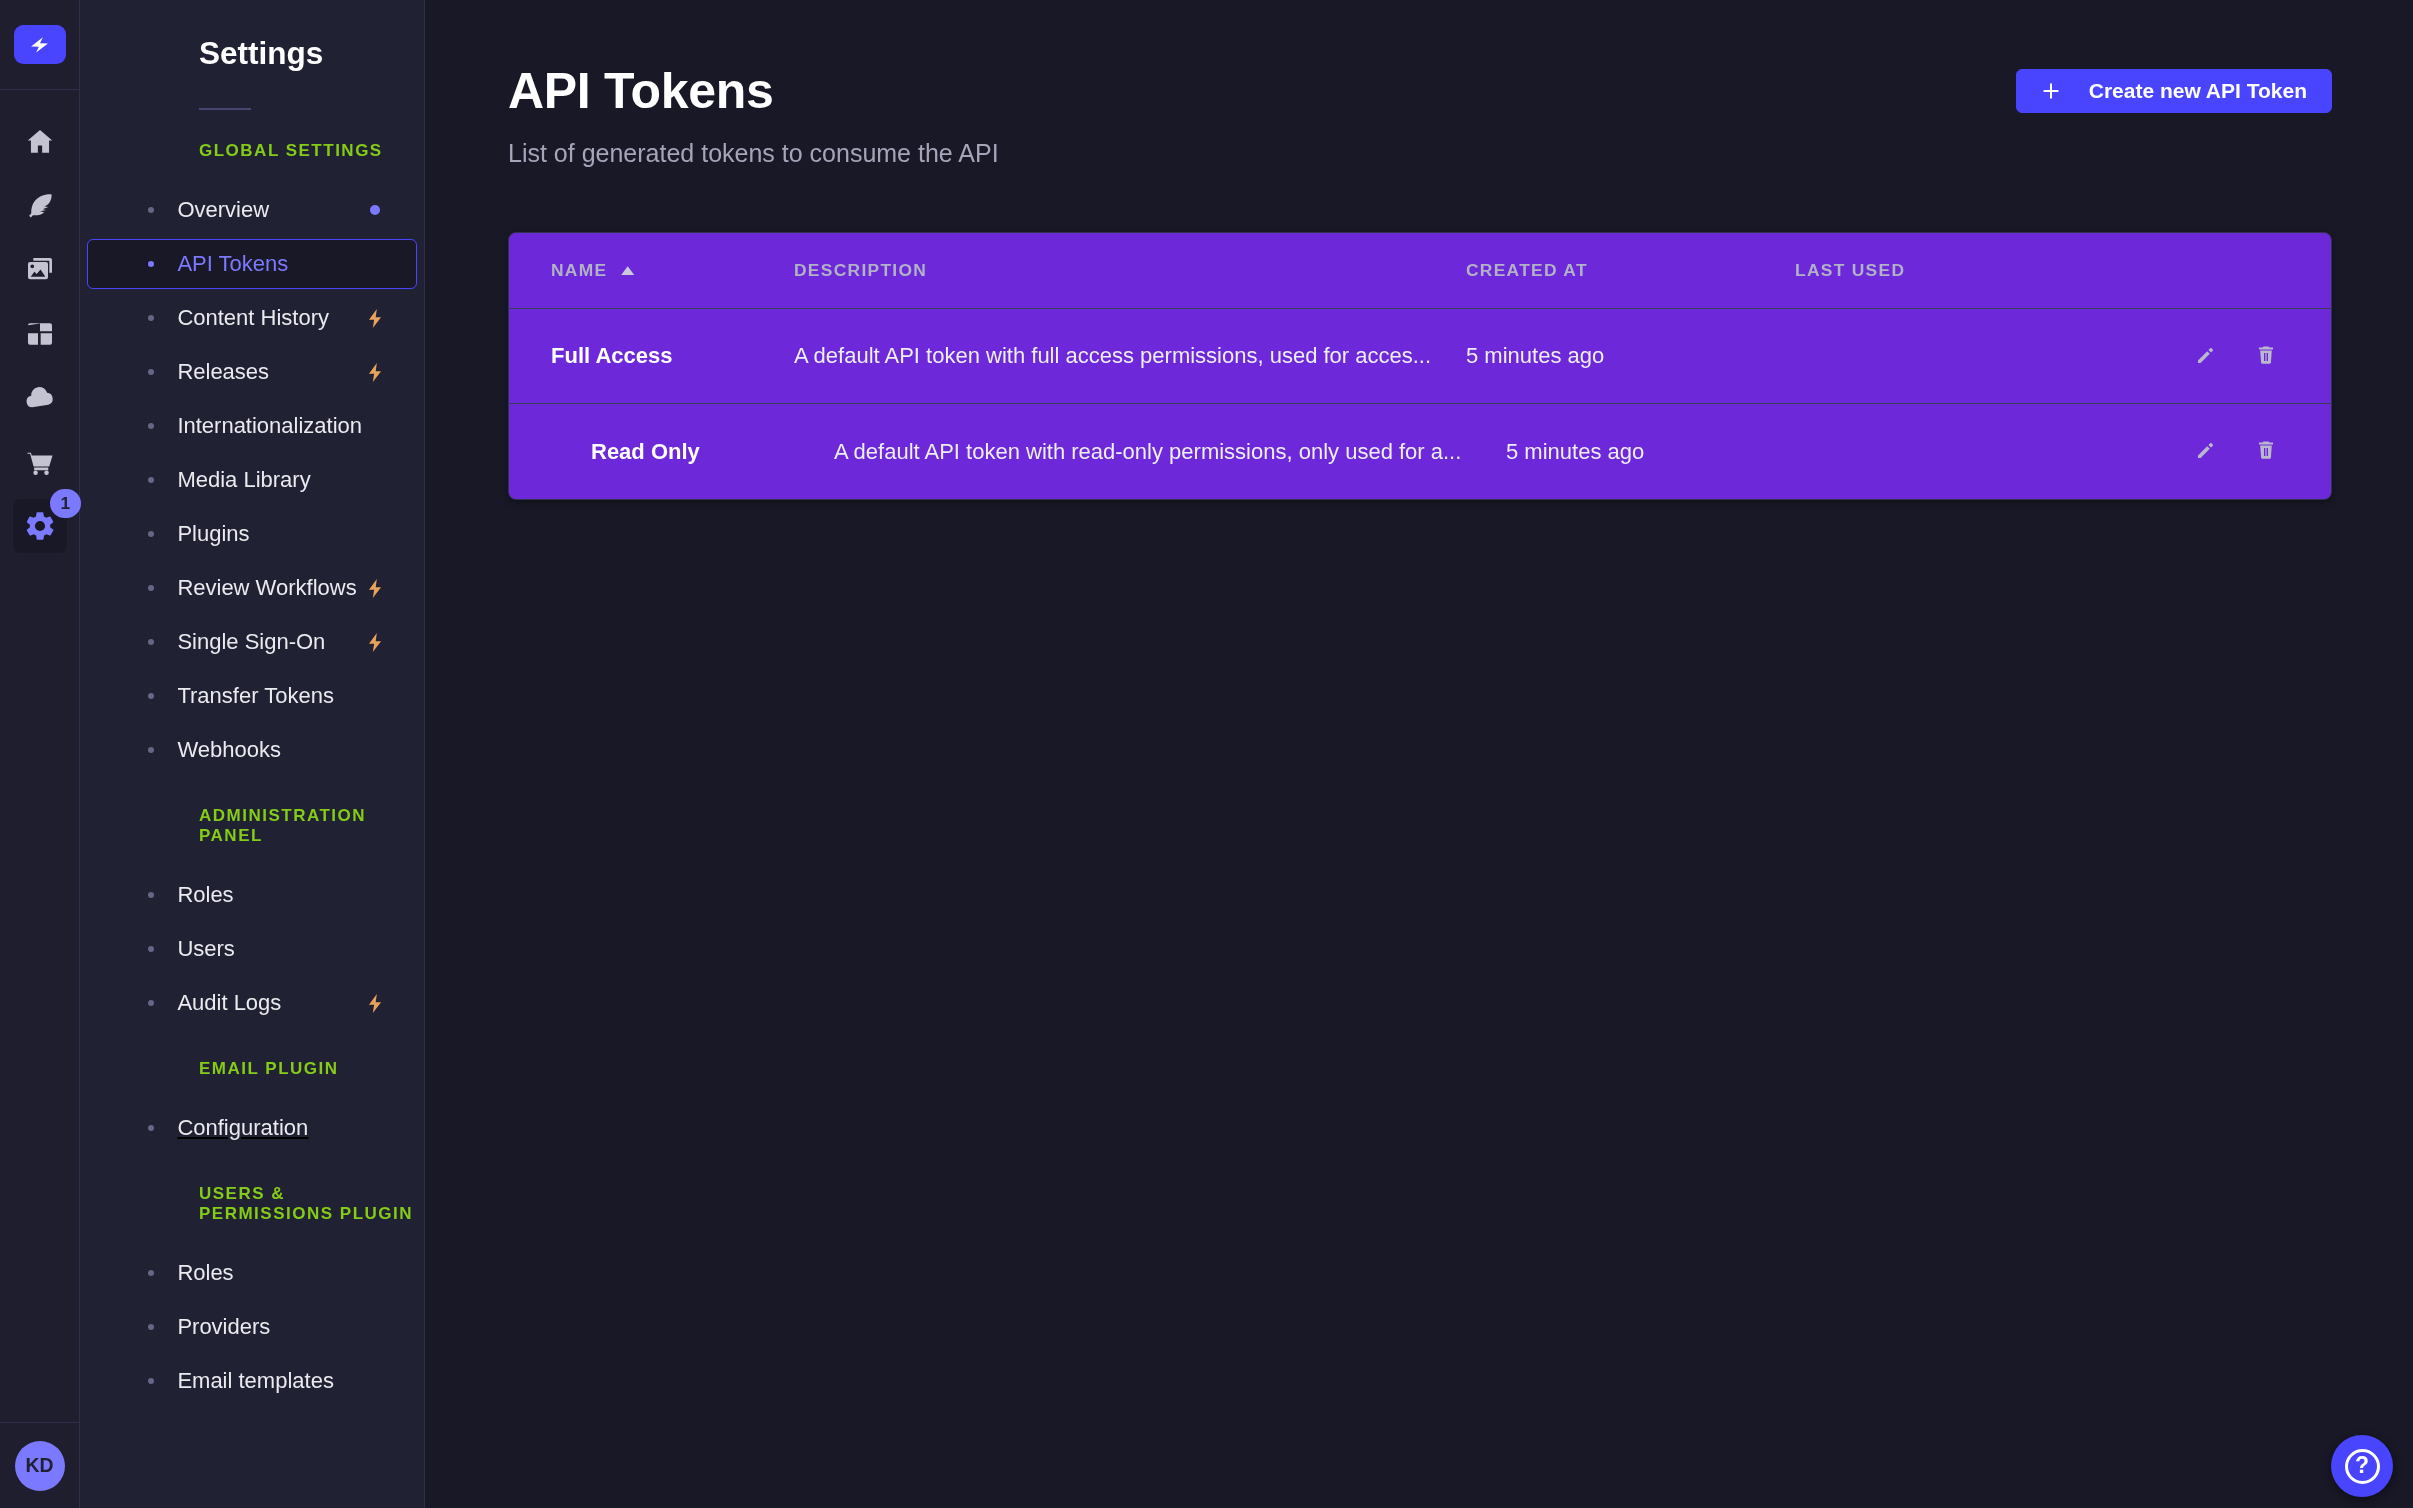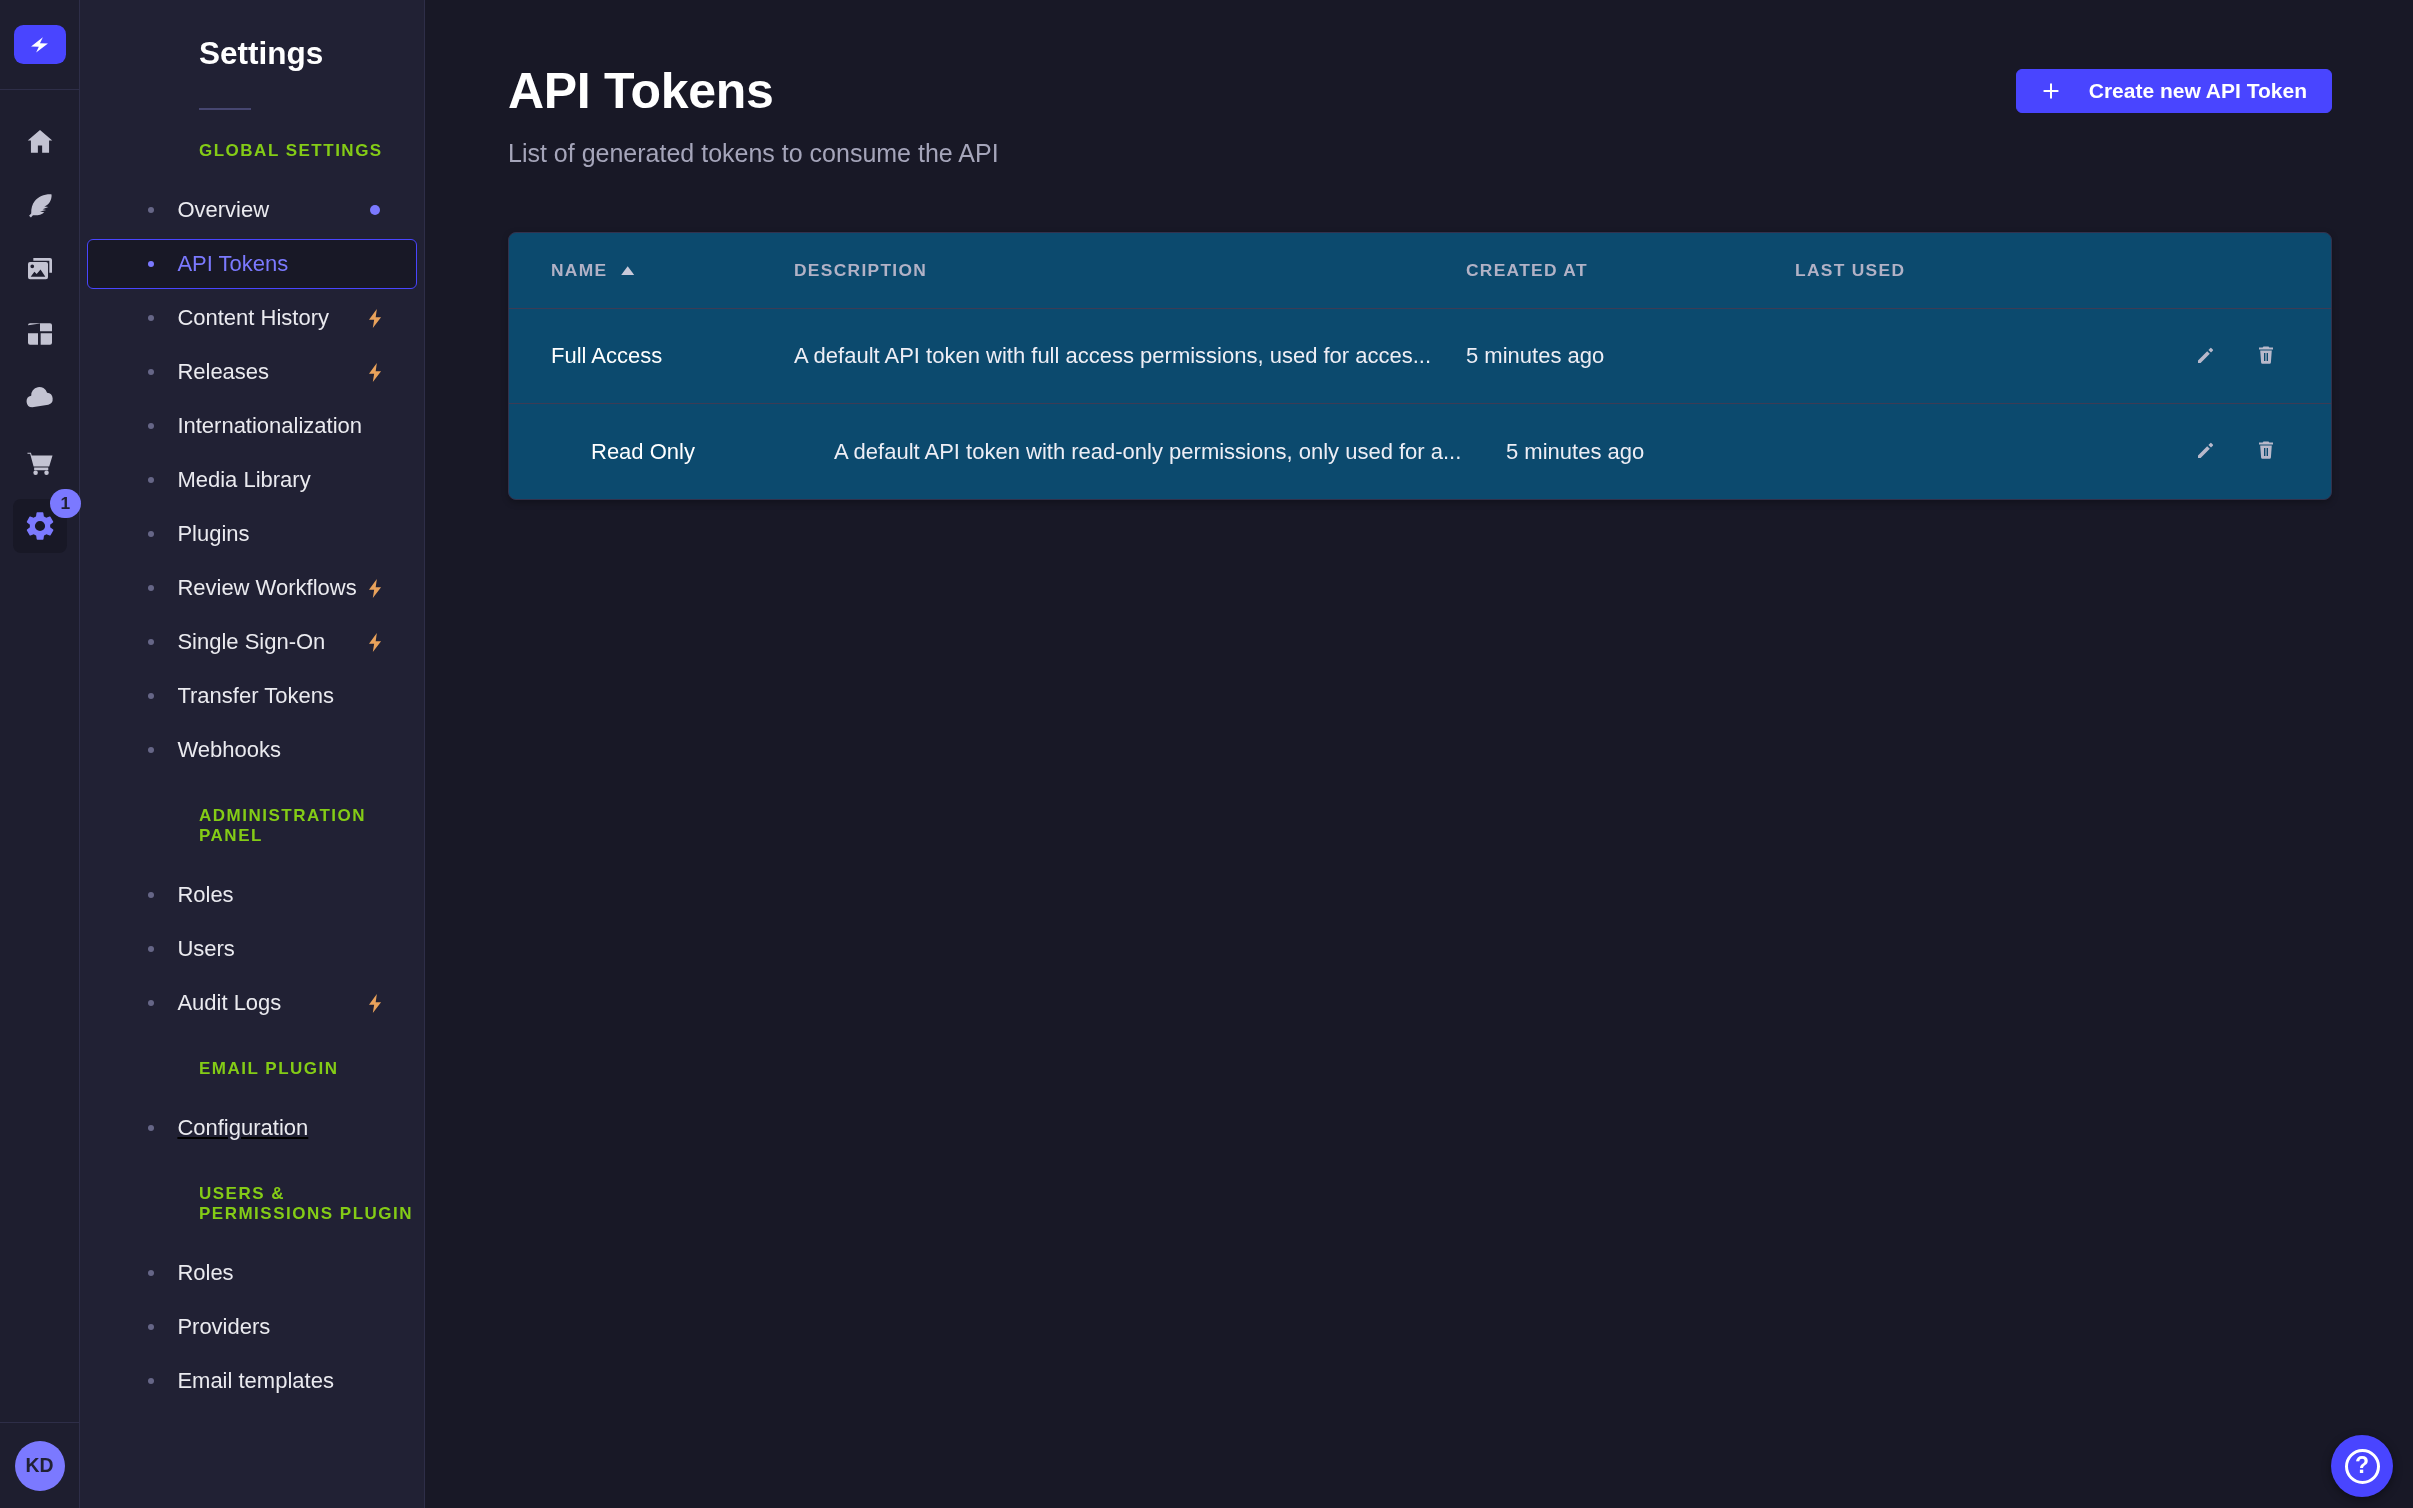--- a/index.html
+++ b/index.html
@@ -54,31 +54,31 @@
   .main { flex:1; height:100%; background:#181826; padding:62px 83px 0 83px; }
   .page-header { display:flex; justify-content:space-between; align-items:flex-start; }
   .page-title { color:#ffffff; font-size:50px; font-weight:700; letter-spacing:-0.3px; }
   .page-subtitle { color:#a5a5ba; font-size:25px; margin-top:19px; }
   .create-btn { display:flex; align-items:center; gap:28px; background:#4945ff; border:1.3px solid #4945ff;
     border-radius:6px; height:44px; padding:0 24px; color:#ffffff; font-size:21px; font-weight:600;
     margin-top:6.7px; cursor:pointer; font-family:"Liberation Sans", sans-serif; }
   .create-btn svg { width:20px; height:20px; }
 
   
-  .card { margin-top:64px; background:#0c4a6e; border:1.3px solid #32324d; border-radius:8px;
+  .card { margin-top:64px; background:#6d28d9; border:1.3px solid #32324d; border-radius:8px;
     box-shadow:0 2.7px 6.7px rgba(0,0,0,0.25); overflow:hidden; }
   .trow { display:grid; grid-template-columns:243px 672px 329px 356px 1fr;
     align-items:center; padding:0 42px; }
   .thead { height:76px; border-bottom:1.3px solid #3c3c55; }
   .th { color:#b2b2c6; font-size:17.4px; font-weight:600; letter-spacing:1.3px;
     display:flex; align-items:center; gap:12px; }
   .sort-arrow svg { width:17.4px; height:13.4px; display:block; }
   .tbody-row { height:95px; border-bottom:1.3px solid #3c3c55; }
   .tbody-row:last-child { border-bottom:none;margin-left:40px; }
-  .cell-name { color:#ffffff; font-size:22px; font-weight:400; }
+  .cell-name { color:#ffffff; font-size:22px; font-weight:700; }
   .cell-text { color:#eeeef5; font-size:22px; white-space:nowrap; overflow:hidden; }
   .row-actions { display:flex; justify-content:flex-end; align-items:center; gap:31px; padding-right:8px; }
   .icon-btn { width:29.5px; height:29.5px; display:flex; align-items:center; justify-content:center;
     background:none; border:none; color:#b9b9cb; cursor:pointer; }
   .icon-btn svg { width:24px; height:24px; }
 
   
   .help-btn { position:absolute; right:20px; bottom:10.7px; width:62px; height:62px; border-radius:50%;
     background:#4945ff; border:none; display:flex; align-items:center; justify-content:center;
     cursor:pointer; box-shadow:0 2.7px 9.4px rgba(0,0,0,0.4); }

